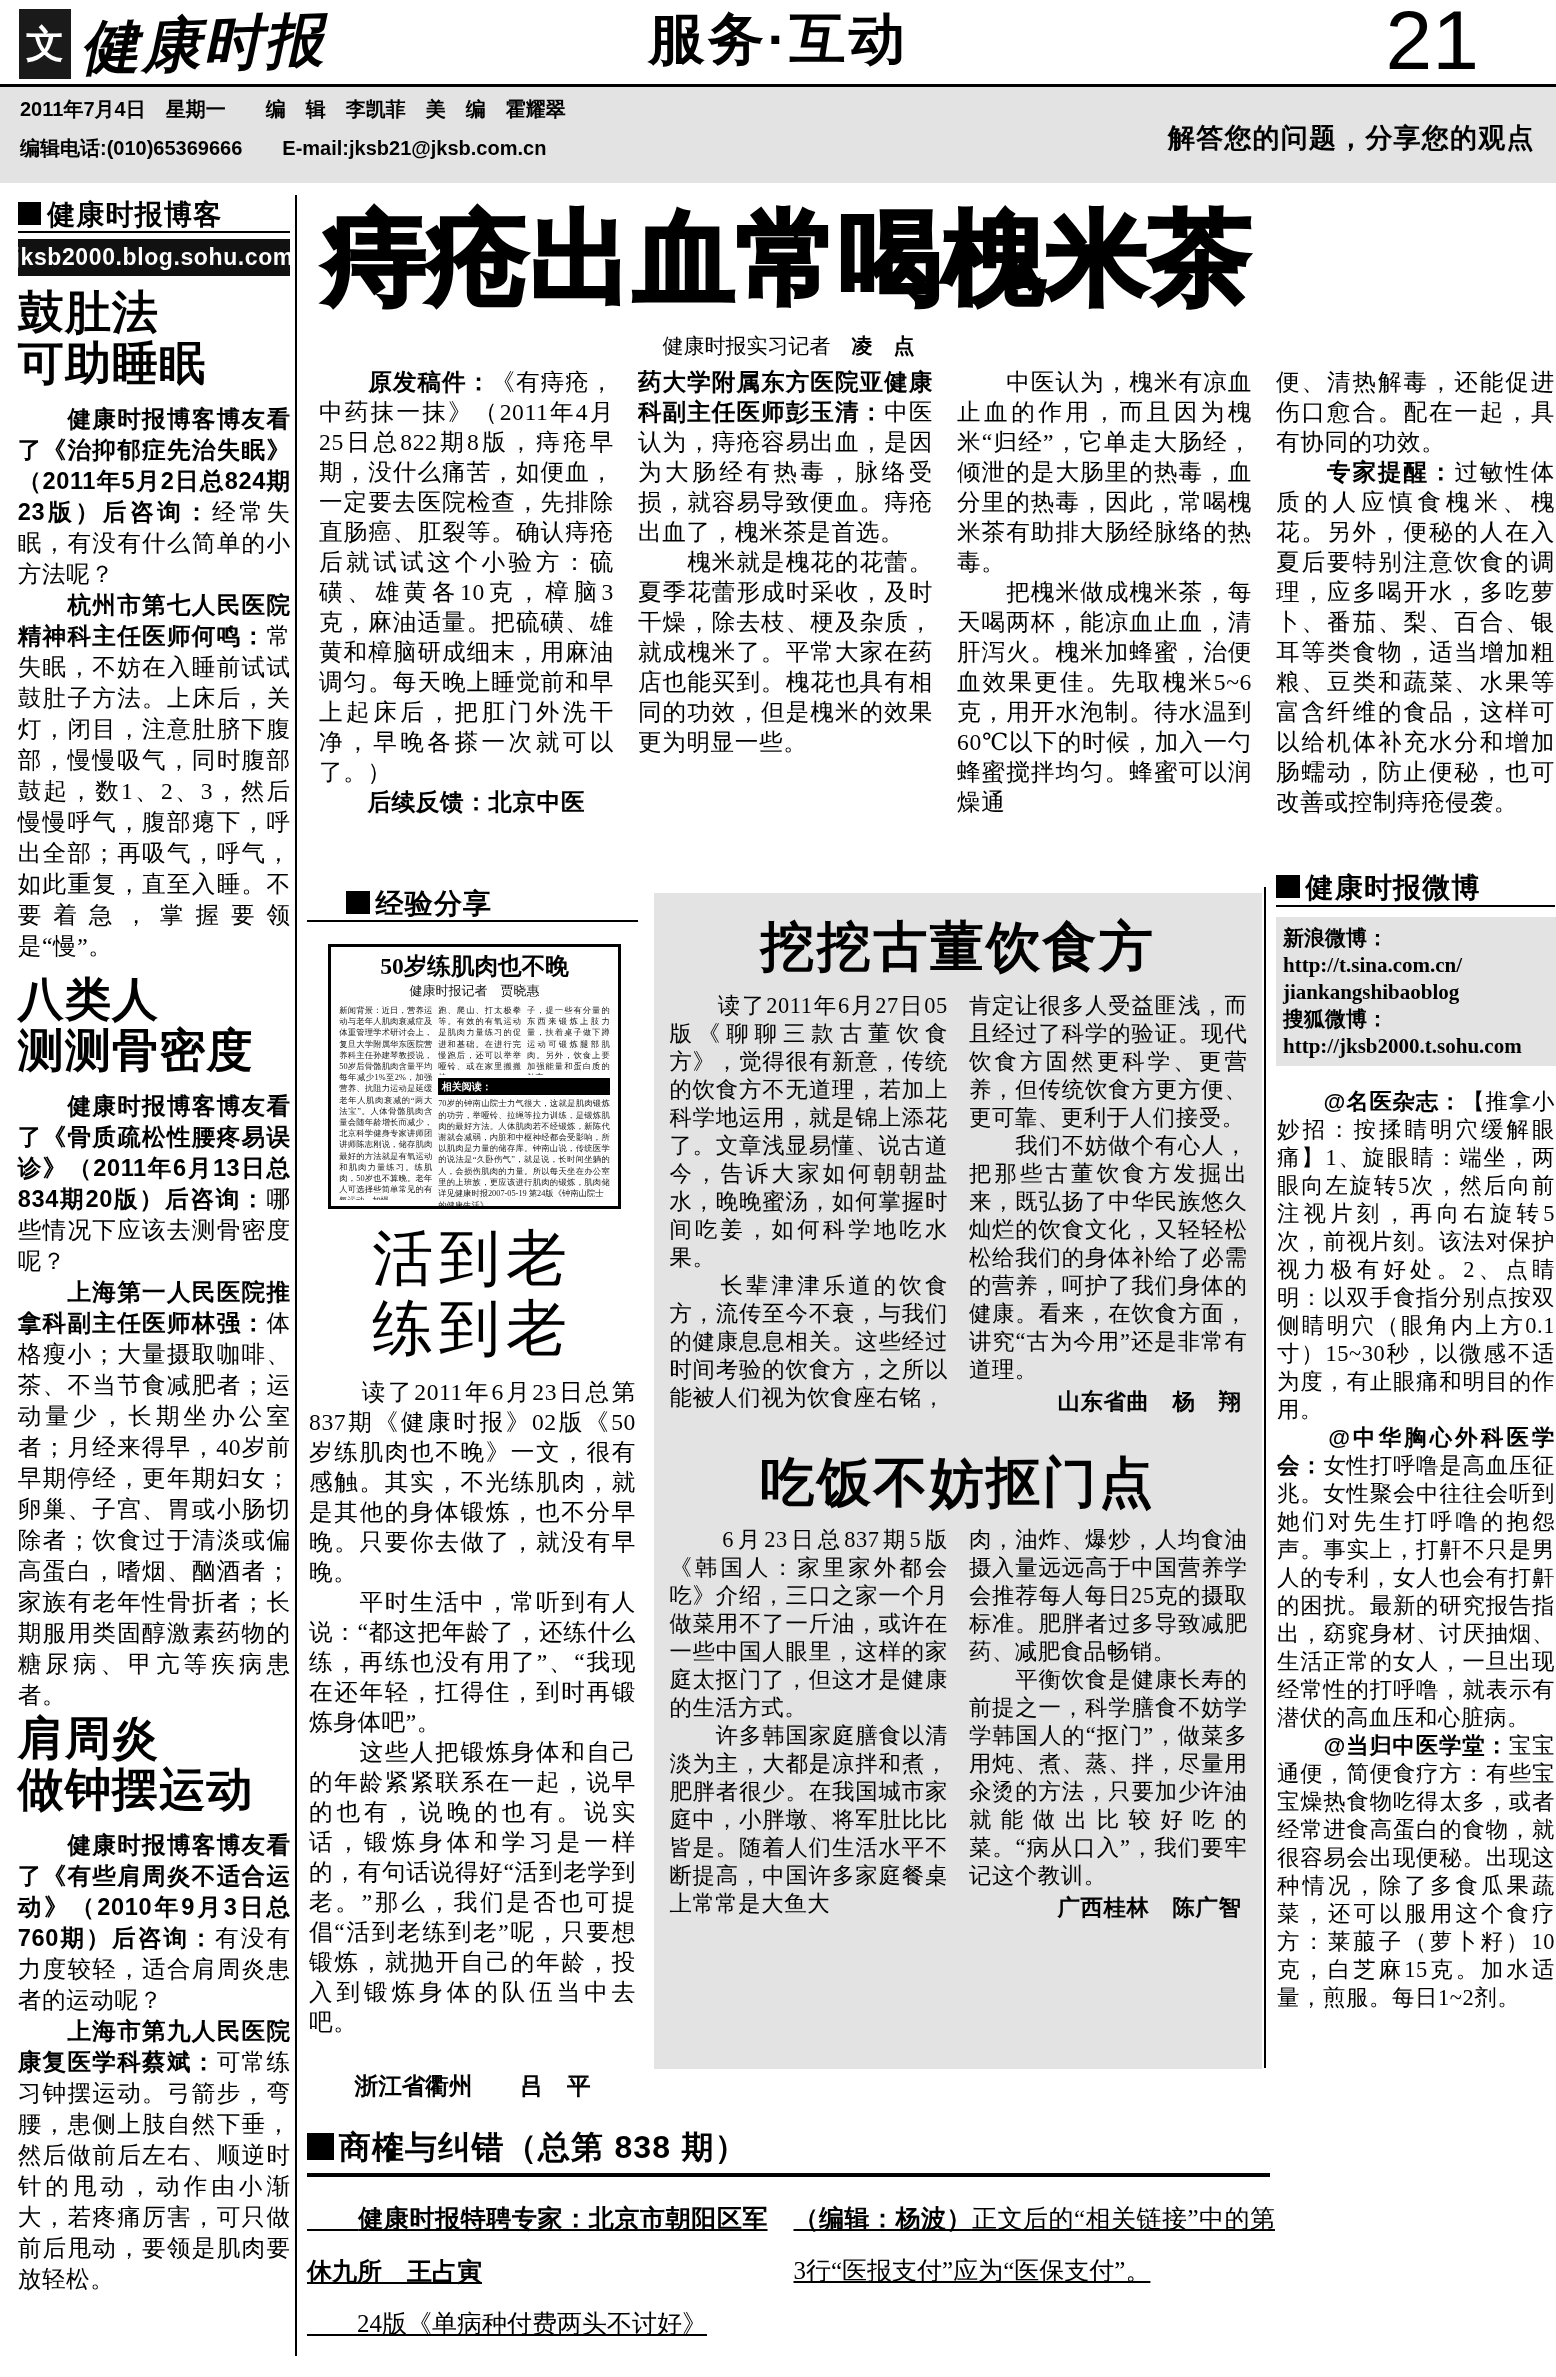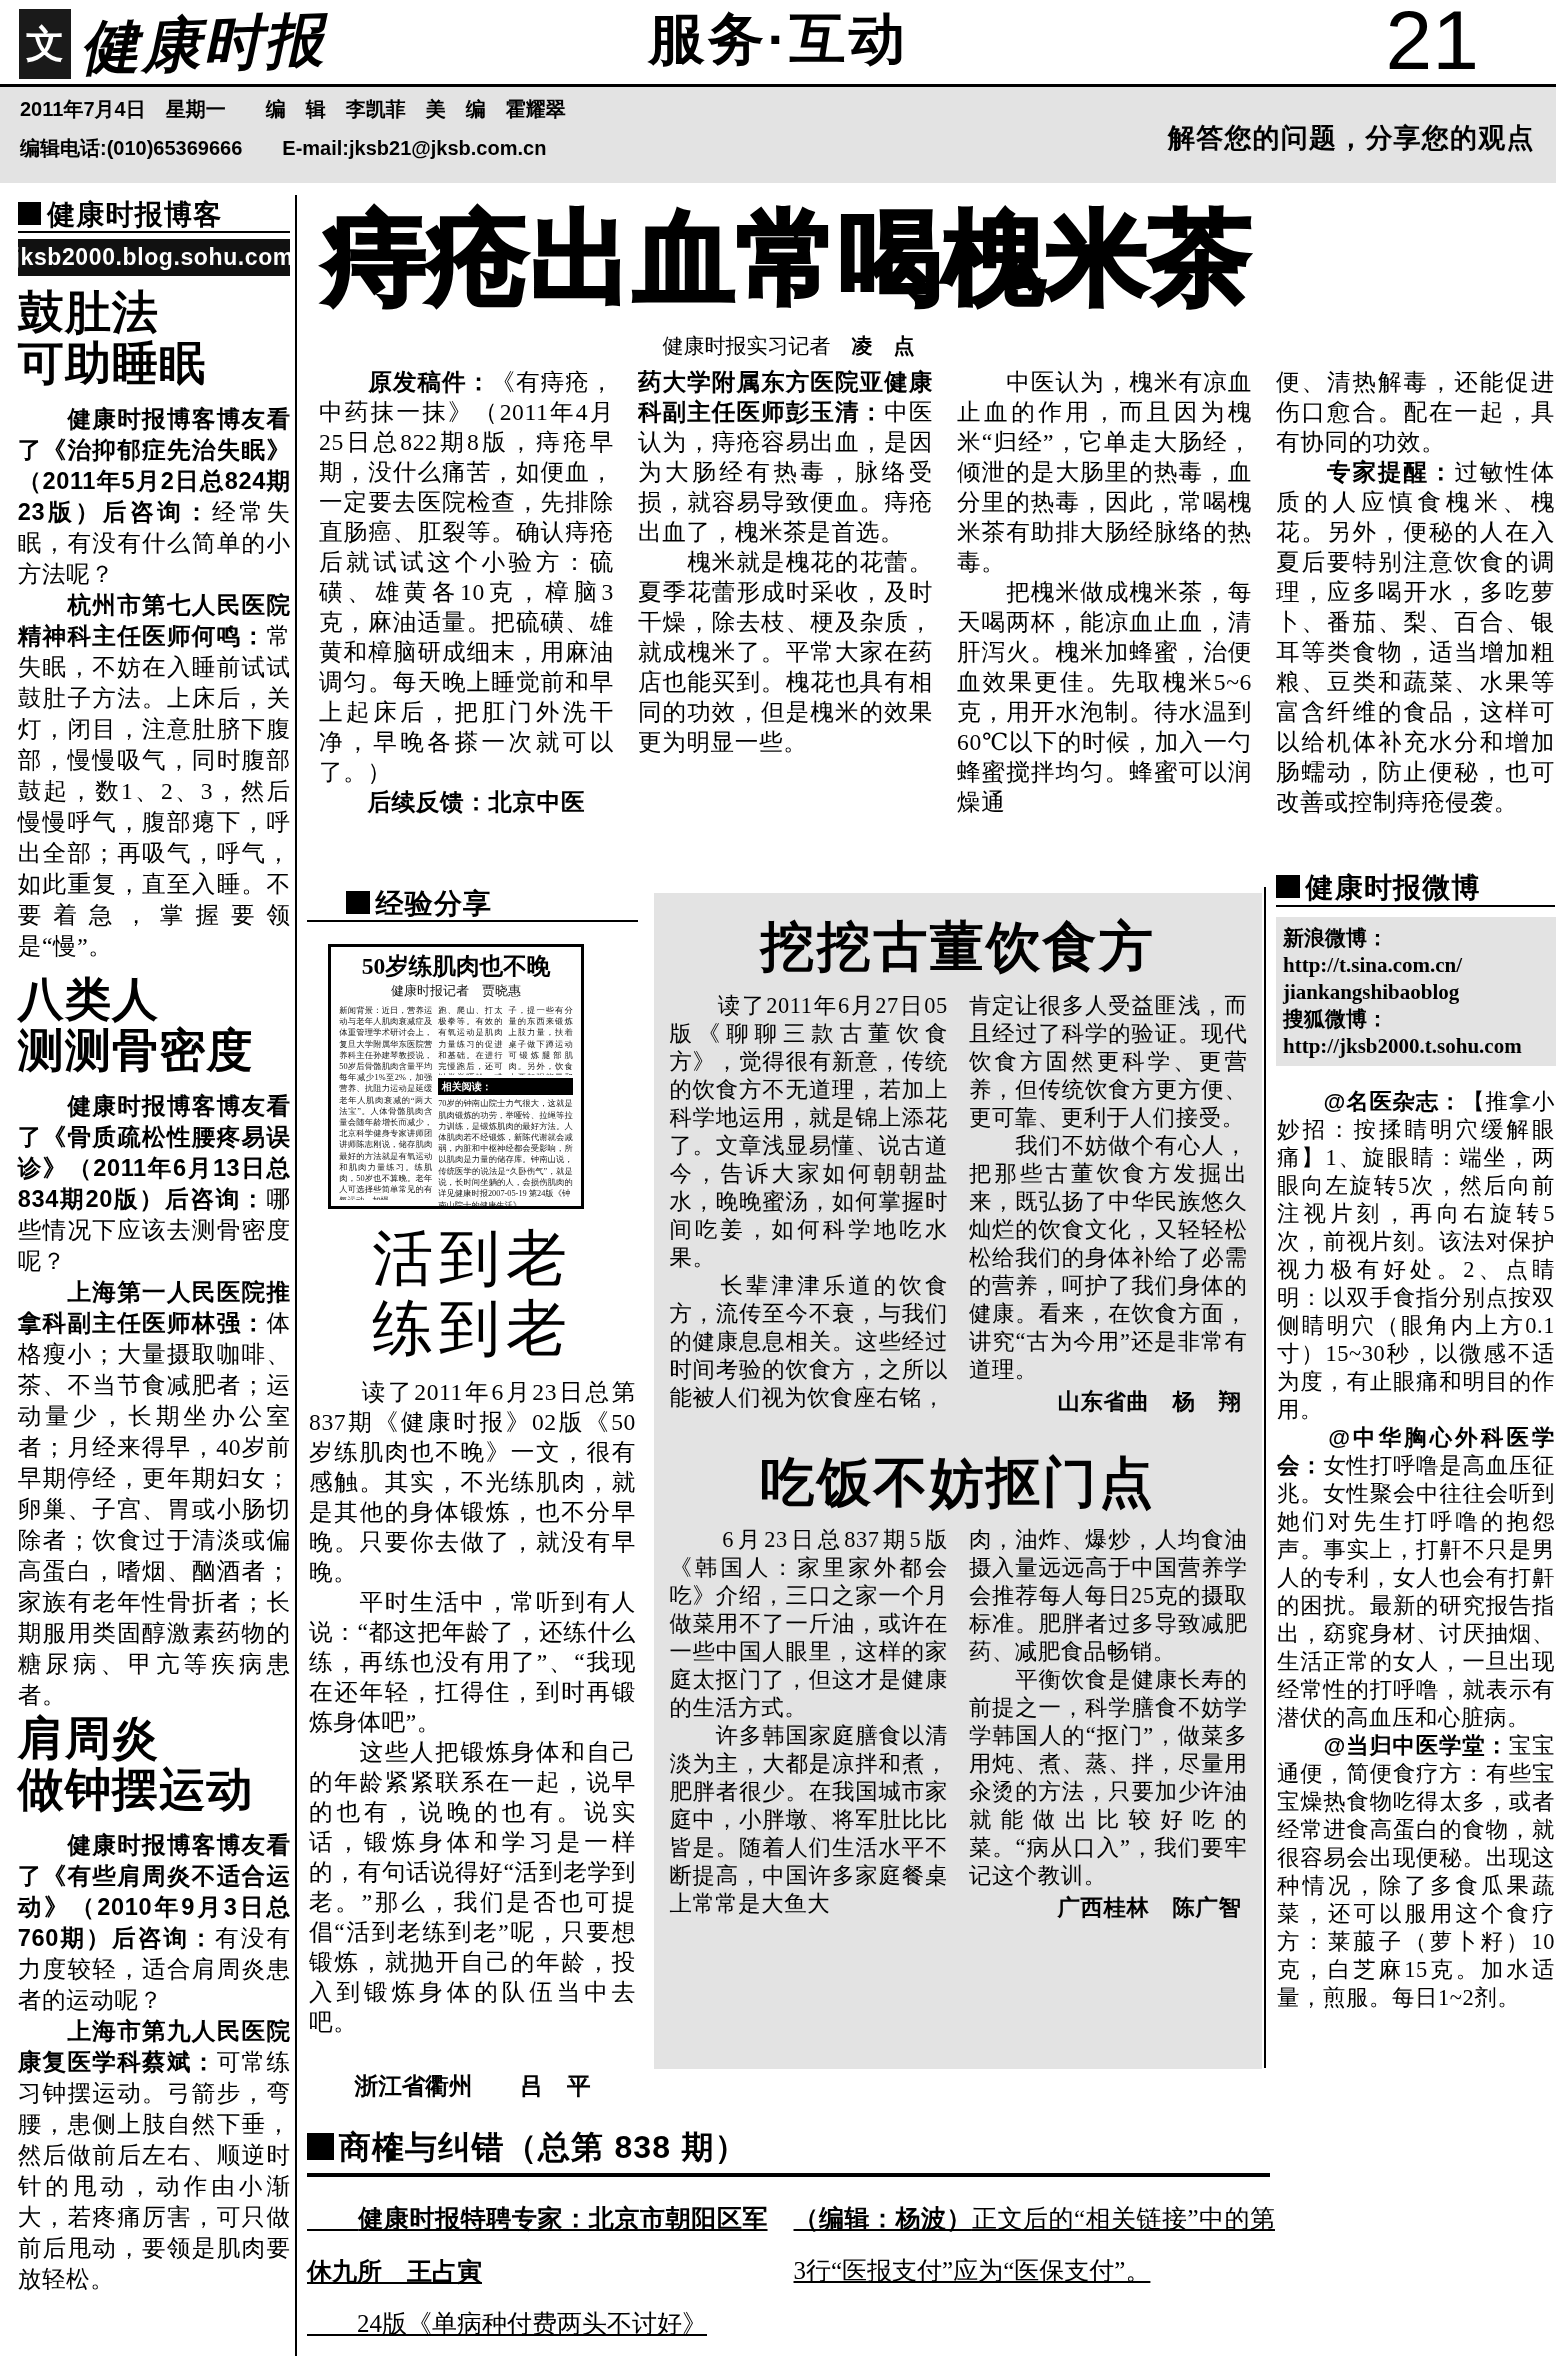--- a/index.html
+++ b/index.html
@@ -33,21 +33,21 @@
   .l-art .body-txt{margin-top:15.4px;}
   .vrule{position:absolute;background:#000;}
   
   .main-headline{position:absolute;left:307px;top:195px;width:963px;text-align:center;
                  font:900 102px "Liberation Sans","DejaVu Sans",sans-serif;line-height:127px;
                  letter-spacing:1.2px;-webkit-text-stroke:3.5px #000;}
   .main-byline{position:absolute;left:307px;top:332px;width:963px;text-align:center;font-size:21px;}
   .m-col{position:absolute;top:367px;height:514px;overflow:hidden;font-size:23.6px;line-height:30px;
          text-align:justify;letter-spacing:0.6px;}
   
-  .clip{position:absolute;left:328px;top:944px;width:256px;height:265px;border:3px solid #000;
+  .clip{position:absolute;left:328px;top:944px;width:293px;height:265px;border:3px solid #000;
         background:#fff;box-sizing:border-box;padding:5.9px 8.3px;overflow:hidden;}
   .clip-headline{text-align:center;font-weight:bold;font-size:23.6px;line-height:27px;}
   .clip-byline{text-align:center;font-size:13px;margin:2.4px 0 4.7px 0;color:#111;}
   .clip-body{display:flex;gap:5.9px;color:#161616;}
   .clip-c1{width:93px;font-size:8.3px;line-height:11.2px;text-align:justify;height:195px;overflow:hidden;}
   .clip-right{flex:1;overflow:hidden;}
   .clip-minis{display:flex;gap:5.9px;height:70px;overflow:hidden;}
   .clip-minis div{flex:1;font-size:8.3px;line-height:11.2px;text-align:justify;}
   .clip-bar{background:#000;color:#fff;font:bold 10px "Liberation Sans",sans-serif;
             padding:1.2px 3.5px;margin:3.5px 0;}

